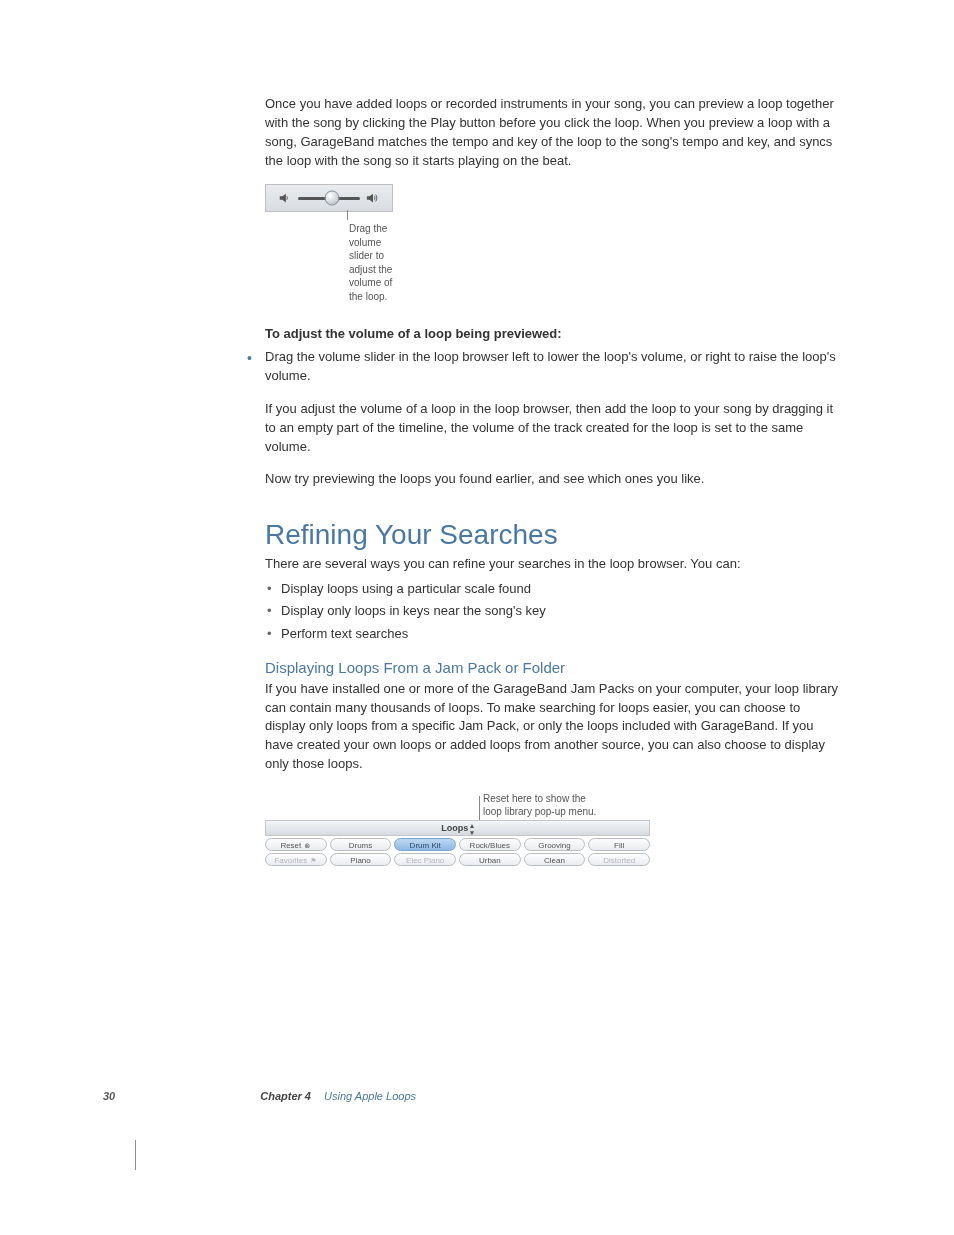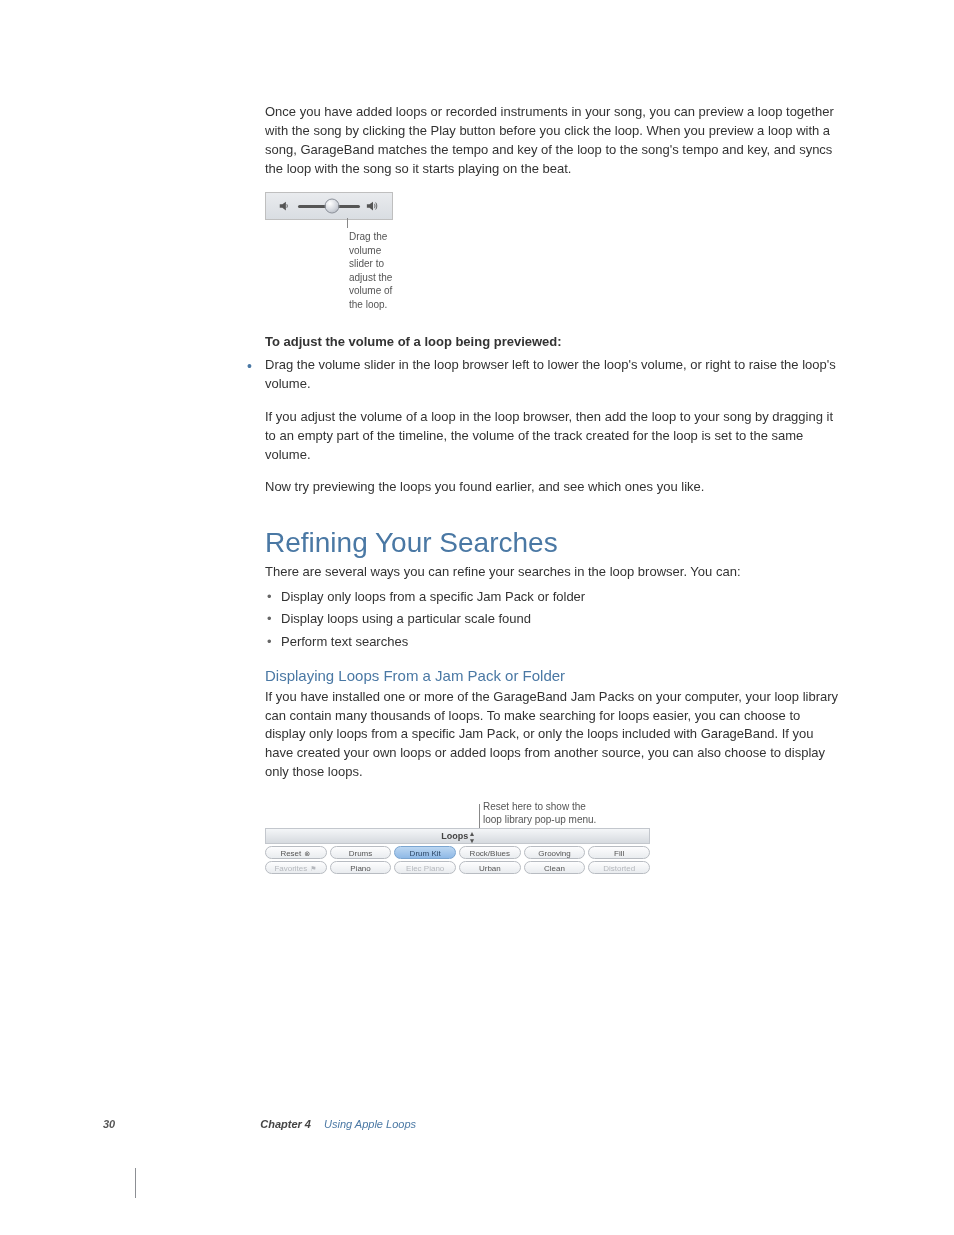--- a/index.html
+++ b/index.html
@@ -4,25 +4,24 @@
 <style>
   body {
     margin: 0;
     font-family: "Lucida Grande", "Helvetica Neue", Arial, sans-serif;
     font-size: 13px;
     color: #333;
     background: #fff;
     width: 954px;
   }
   .page {
-    padding: 75px 110px 60px 265px;
+    padding: 95px 110px 60px 265px;
     box-sizing: border-box;
     position: relative;
     min-height: 1170px;
-    margin-top: 28px;
   }
   p { margin: 0 0 14px 0; line-height: 1.45; }
   .bold { font-weight: bold; }
   .blue-bullet-row { position: relative; }
   .blue-bullet-row::before {
     content: "•";
     color: #4a78a4;
     position: absolute;
     left: -18px;
     top: 0;
@@ -117,22 +116,22 @@
   </div>
 
   <p class="bold" style="margin-top:22px;margin-bottom:4px;">To adjust the volume of a loop being previewed:</p>
   <p class="blue-bullet-row" style="margin-bottom:14px;">Drag the volume slider in the loop browser left to lower the loop's volume, or right to raise the loop's volume.</p>
   <p>If you adjust the volume of a loop in the loop browser, then add the loop to your song by dragging it to an empty part of the timeline, the volume of the track created for the loop is set to the same volume.</p>
   <p>Now try previewing the loops you found earlier, and see which ones you like.</p>
 
   <div class="h2">Refining Your Searches</div>
   <p style="margin-bottom:6px;">There are several ways you can refine your searches in the loop browser. You can:</p>
   <ul class="refine">
-    <li>Display only loops from a specific Jam Pack or folder</li>
     <li>Display loops using a particular scale found</li>
+    <li>Display only loops in keys near the song's key</li>
     <li>Perform text searches</li>
   </ul>
 
   <div class="h3">Displaying Loops From a Jam Pack or Folder</div>
   <p>If you have installed one or more of the GarageBand Jam Packs on your computer, your loop library can contain many thousands of loops. To make searching for loops easier, you can choose to display only loops from a specific Jam Pack, or only the loops included with GarageBand. If you have created your own loops or added loops from another source, you can also choose to display only those loops.</p>
 
   <div class="loopfig">
     <div class="anno">
       <span class="l1"></span>
       <span>Reset here to show the</span><br>

